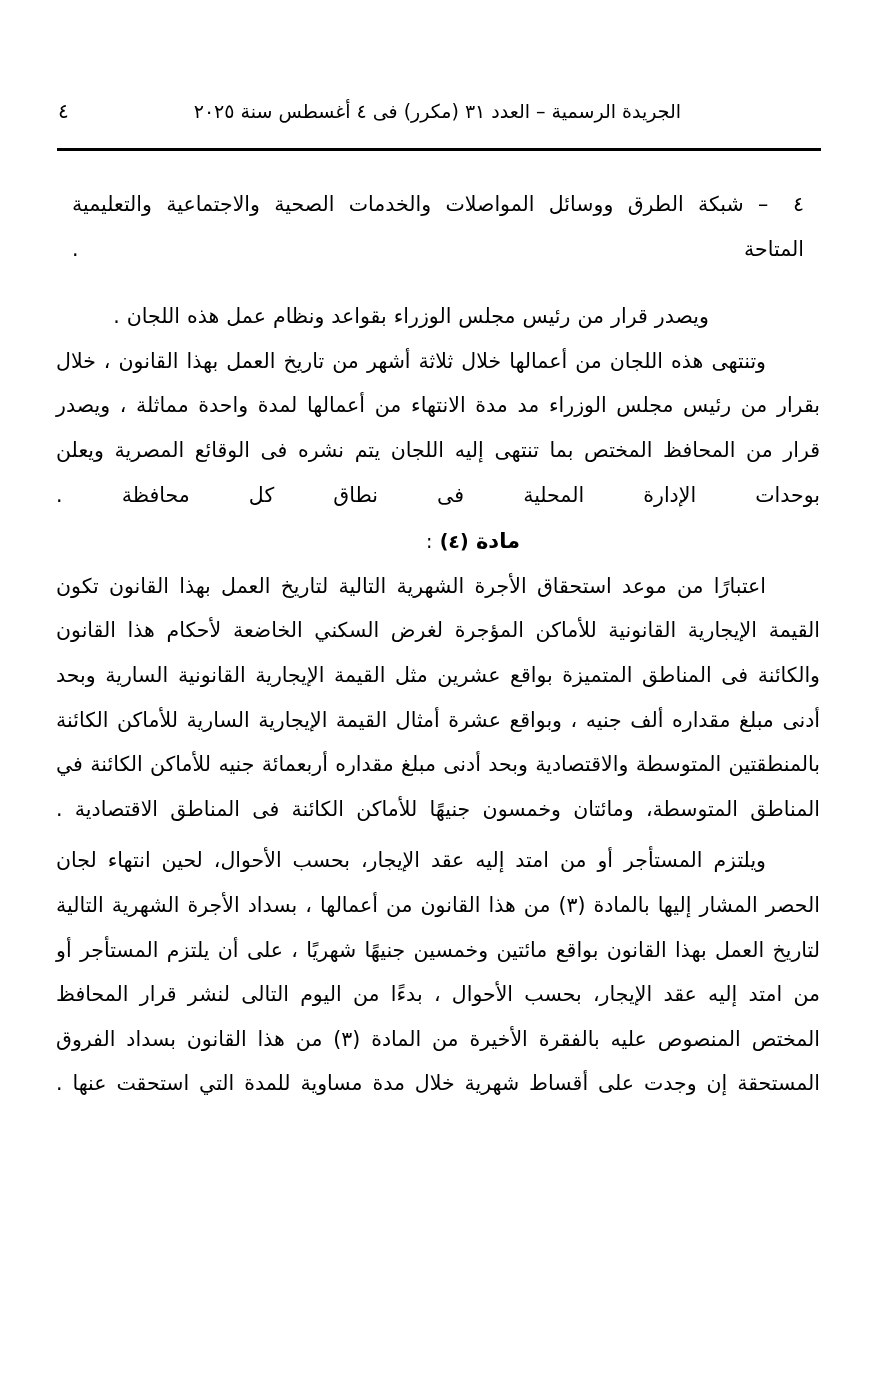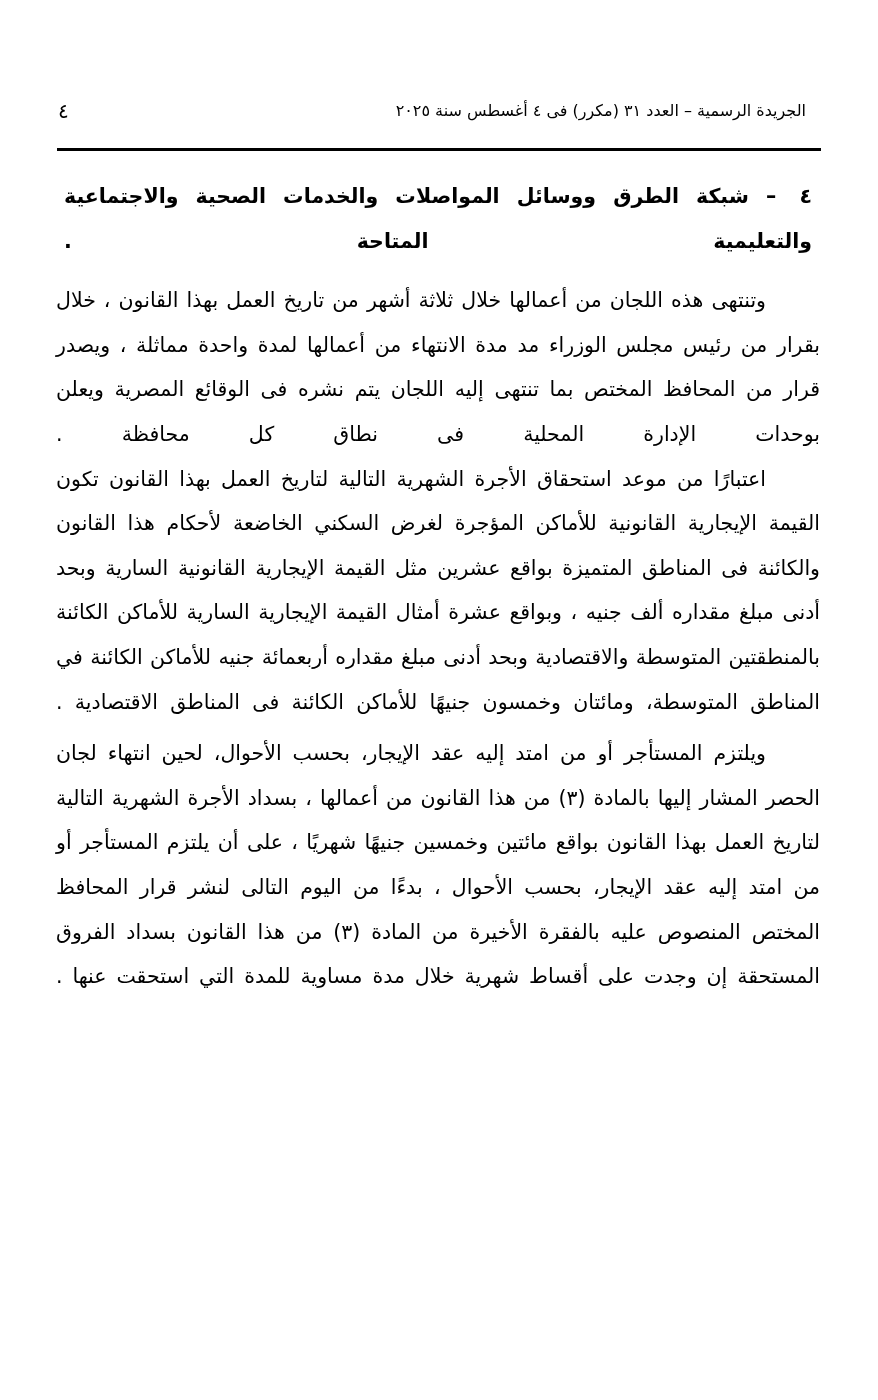--- a/index.html
+++ b/index.html
@@ -35,24 +35,24 @@
   }
   .header-folio {
     font-size: 20px;
     line-height: 1;
     letter-spacing: 0;
     margin-left: 0;
     margin-right: 0;
     flex: 0 0 auto;
   }
   .header-title {
-    font-size: 16px;
+    font-size: 19px;
     line-height: 1;
     flex: 1 1 auto;
-    text-align: right;
+    text-align: center;
     padding-right: 14px;
     white-space: nowrap;
   }
   .header-rule {
     position: absolute;
     top: 148px;
     right: 57px;
     width: 764px;
     height: 3px;
     background: #000000;
@@ -84,24 +84,23 @@
     width: 54px;
   }
 
   .gap-sm { height: 0px; }
   .gap-md { height: 7px; }
 
   
   .clause {
     font-size: 20.5px;
     line-height: 44.6px;
-    margin: 8px;
+    margin: 16px;
     text-align: justify;
     text-align-last: justify;
-    font-weight: bold;
   }
   .clause .num {
     display: inline-block;
     width: 46px;
     text-align: right;
   }
 
   
   .article-head {
     margin: 0;
@@ -140,25 +139,35 @@
     <p class="clause">
       <span class="num">٤ –</span>
       <span>شبكة الطرق ووسائل المواصلات والخدمات الصحية والاجتماعية والتعليمية المتاحة .</span>
     </p>
 
     <div class="gap-sm"></div>
 
 
     <div class="gap-md"></div>
 
+    <p class="para last-center">
+      <span class="ind"></span><span>ويصدر قرار من رئيس مجلس الوزراء بقواعد ونظام عمل هذه اللجان .</span>
+    </p>
 
     <p class="para">
       <span class="ind"></span><span>وتنتهى هذه اللجان من أعمالها خلال ثلاثة أشهر من تاريخ العمل بهذا القانون ، خلال بقرار من رئيس مجلس الوزراء مد مدة الانتهاء من أعمالها لمدة واحدة مماثلة ، ويصدر قرار من المحافظ المختص بما تنتهى إليه اللجان يتم نشره فى الوقائع المصرية ويعلن بوحدات الإدارة المحلية فى نطاق كل محافظة .</span>
     </p>
 
+    <div class="article-head-wrap">
+      <p class="article-head">
+        <span class="art-word">مادة</span>
+        <span class="art-num">(٤)</span>
+        <span class="art-colon">:</span>
+      </p>
+    </div>
 
     <p class="para">
       <span class="ind"></span><span>اعتبارًا من موعد استحقاق الأجرة الشهرية التالية لتاريخ العمل بهذا القانون تكون القيمة الإيجارية القانونية للأماكن المؤجرة لغرض السكني الخاضعة لأحكام هذا القانون والكائنة فى المناطق المتميزة بواقع عشرين مثل القيمة الإيجارية القانونية السارية وبحد أدنى مبلغ مقداره ألف جنيه ، وبواقع عشرة أمثال القيمة الإيجارية السارية للأماكن الكائنة بالمنطقتين المتوسطة والاقتصادية وبحد أدنى مبلغ مقداره أربعمائة جنيه للأماكن الكائنة في المناطق المتوسطة، ومائتان وخمسون جنيهًا للأماكن الكائنة فى المناطق الاقتصادية .</span>
     </p>
 
     <div class="gap-md"></div>
 
     <p class="para">
       <span class="ind"></span><span>ويلتزم المستأجر أو من امتد إليه عقد الإيجار، بحسب الأحوال، لحين انتهاء لجان الحصر المشار إليها بالمادة (٣) من هذا القانون من أعمالها ، بسداد الأجرة الشهرية التالية لتاريخ العمل بهذا القانون بواقع مائتين وخمسين جنيهًا شهريًا ، على أن يلتزم المستأجر أو من امتد إليه عقد الإيجار، بحسب الأحوال ، بدءًا من اليوم التالى لنشر قرار المحافظ المختص المنصوص عليه بالفقرة الأخيرة من المادة (٣) من هذا القانون بسداد الفروق المستحقة إن وجدت على أقساط شهرية خلال مدة مساوية للمدة التي استحقت عنها .</span>
     </p>

